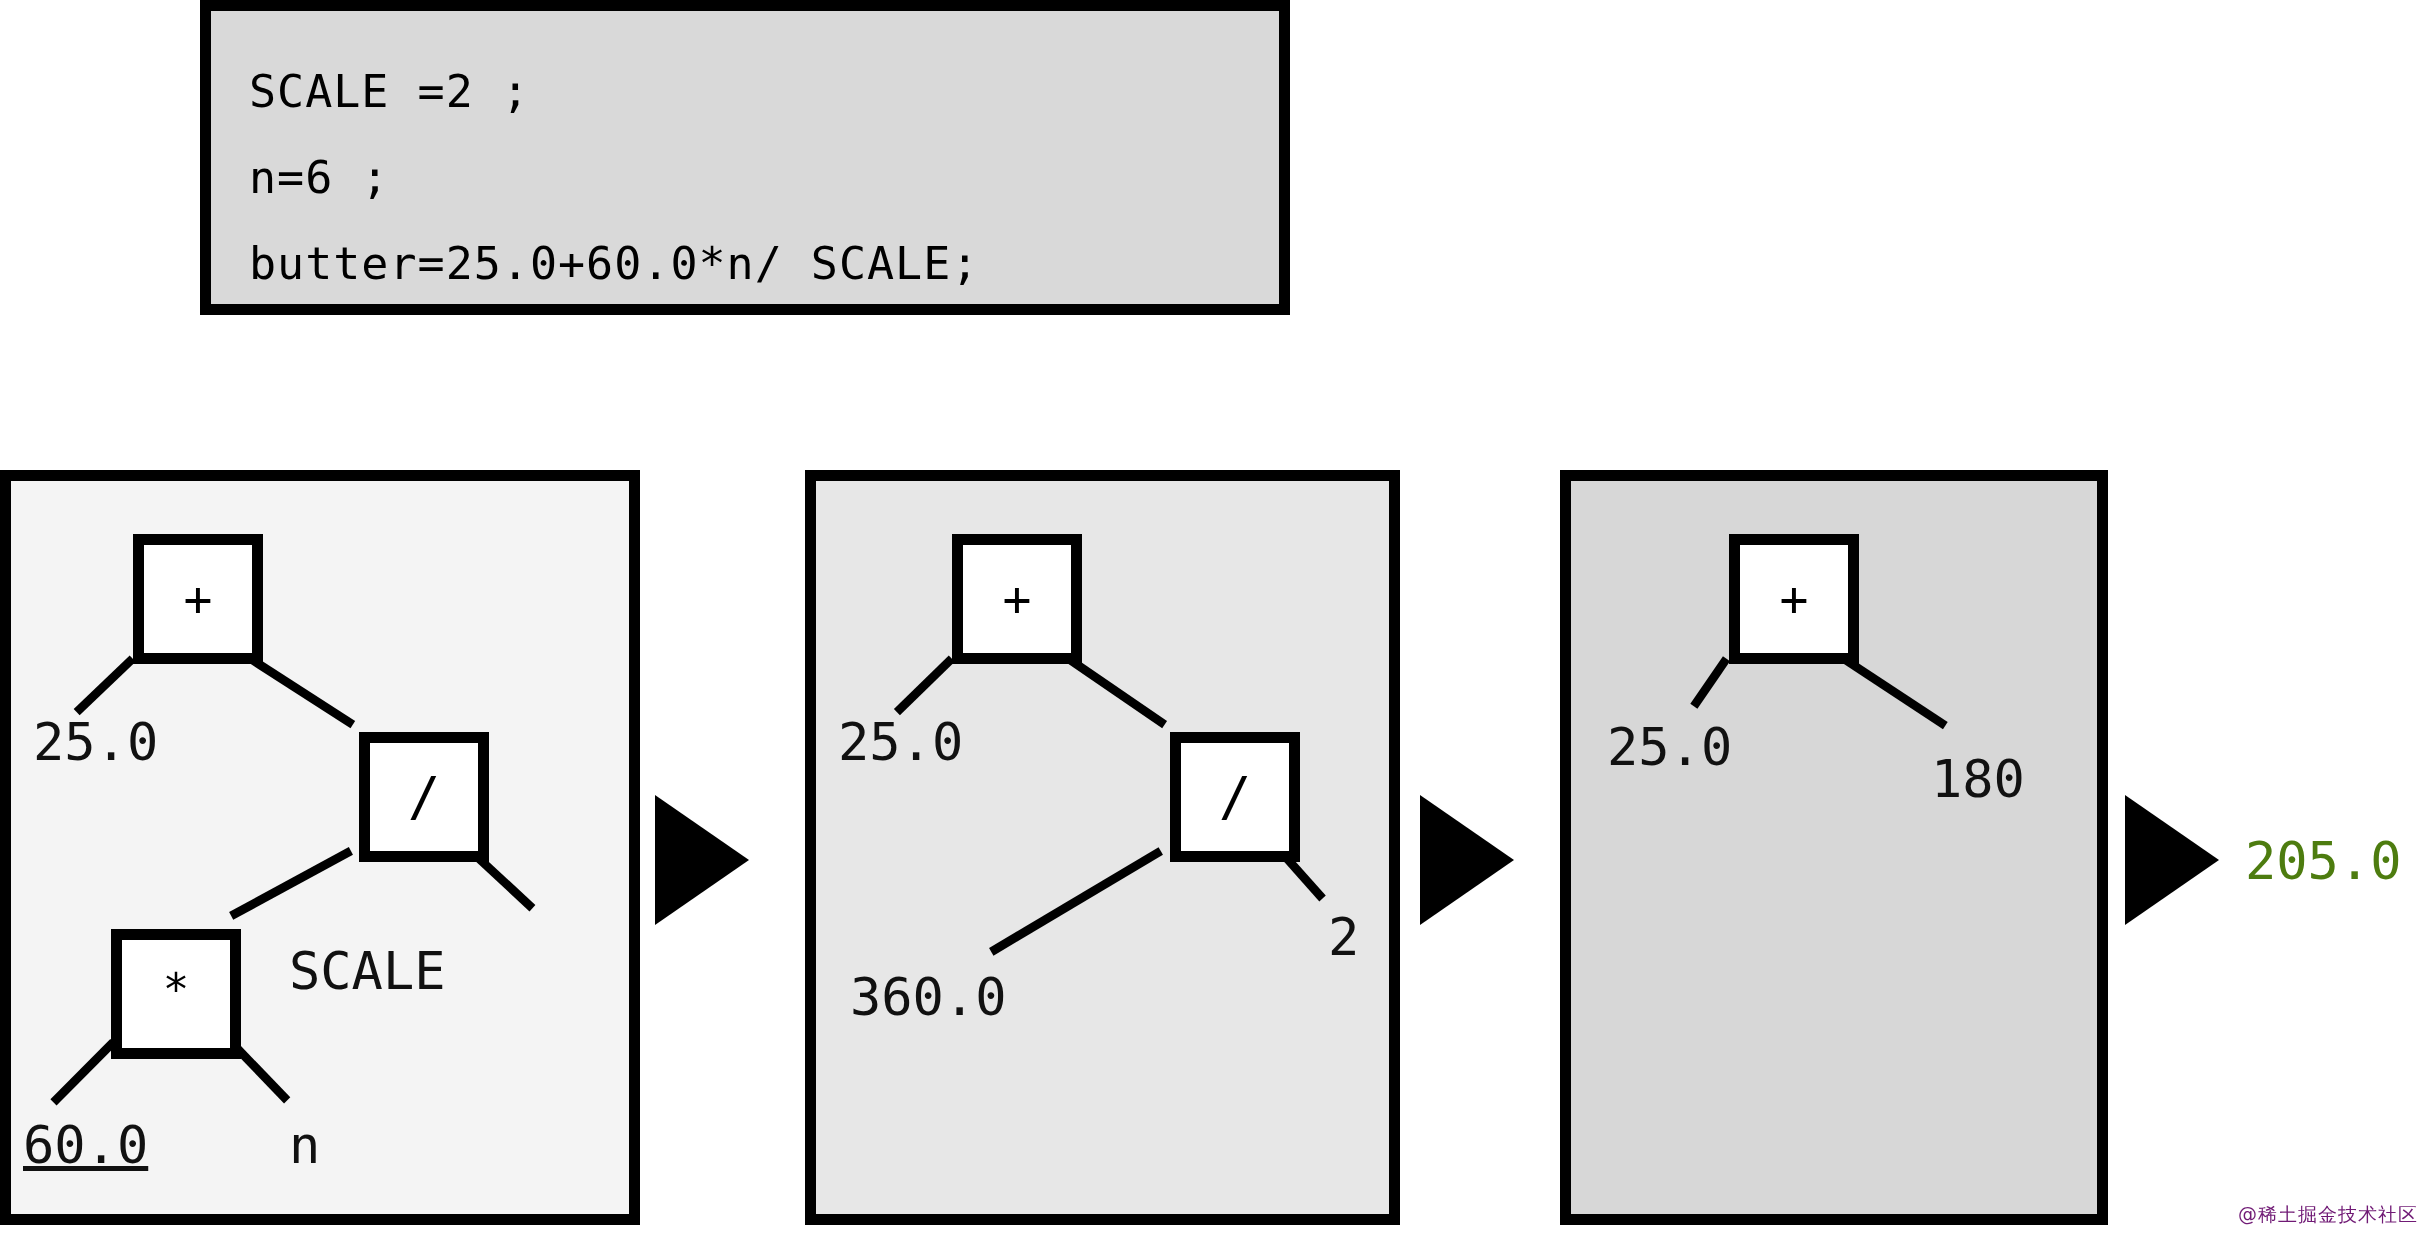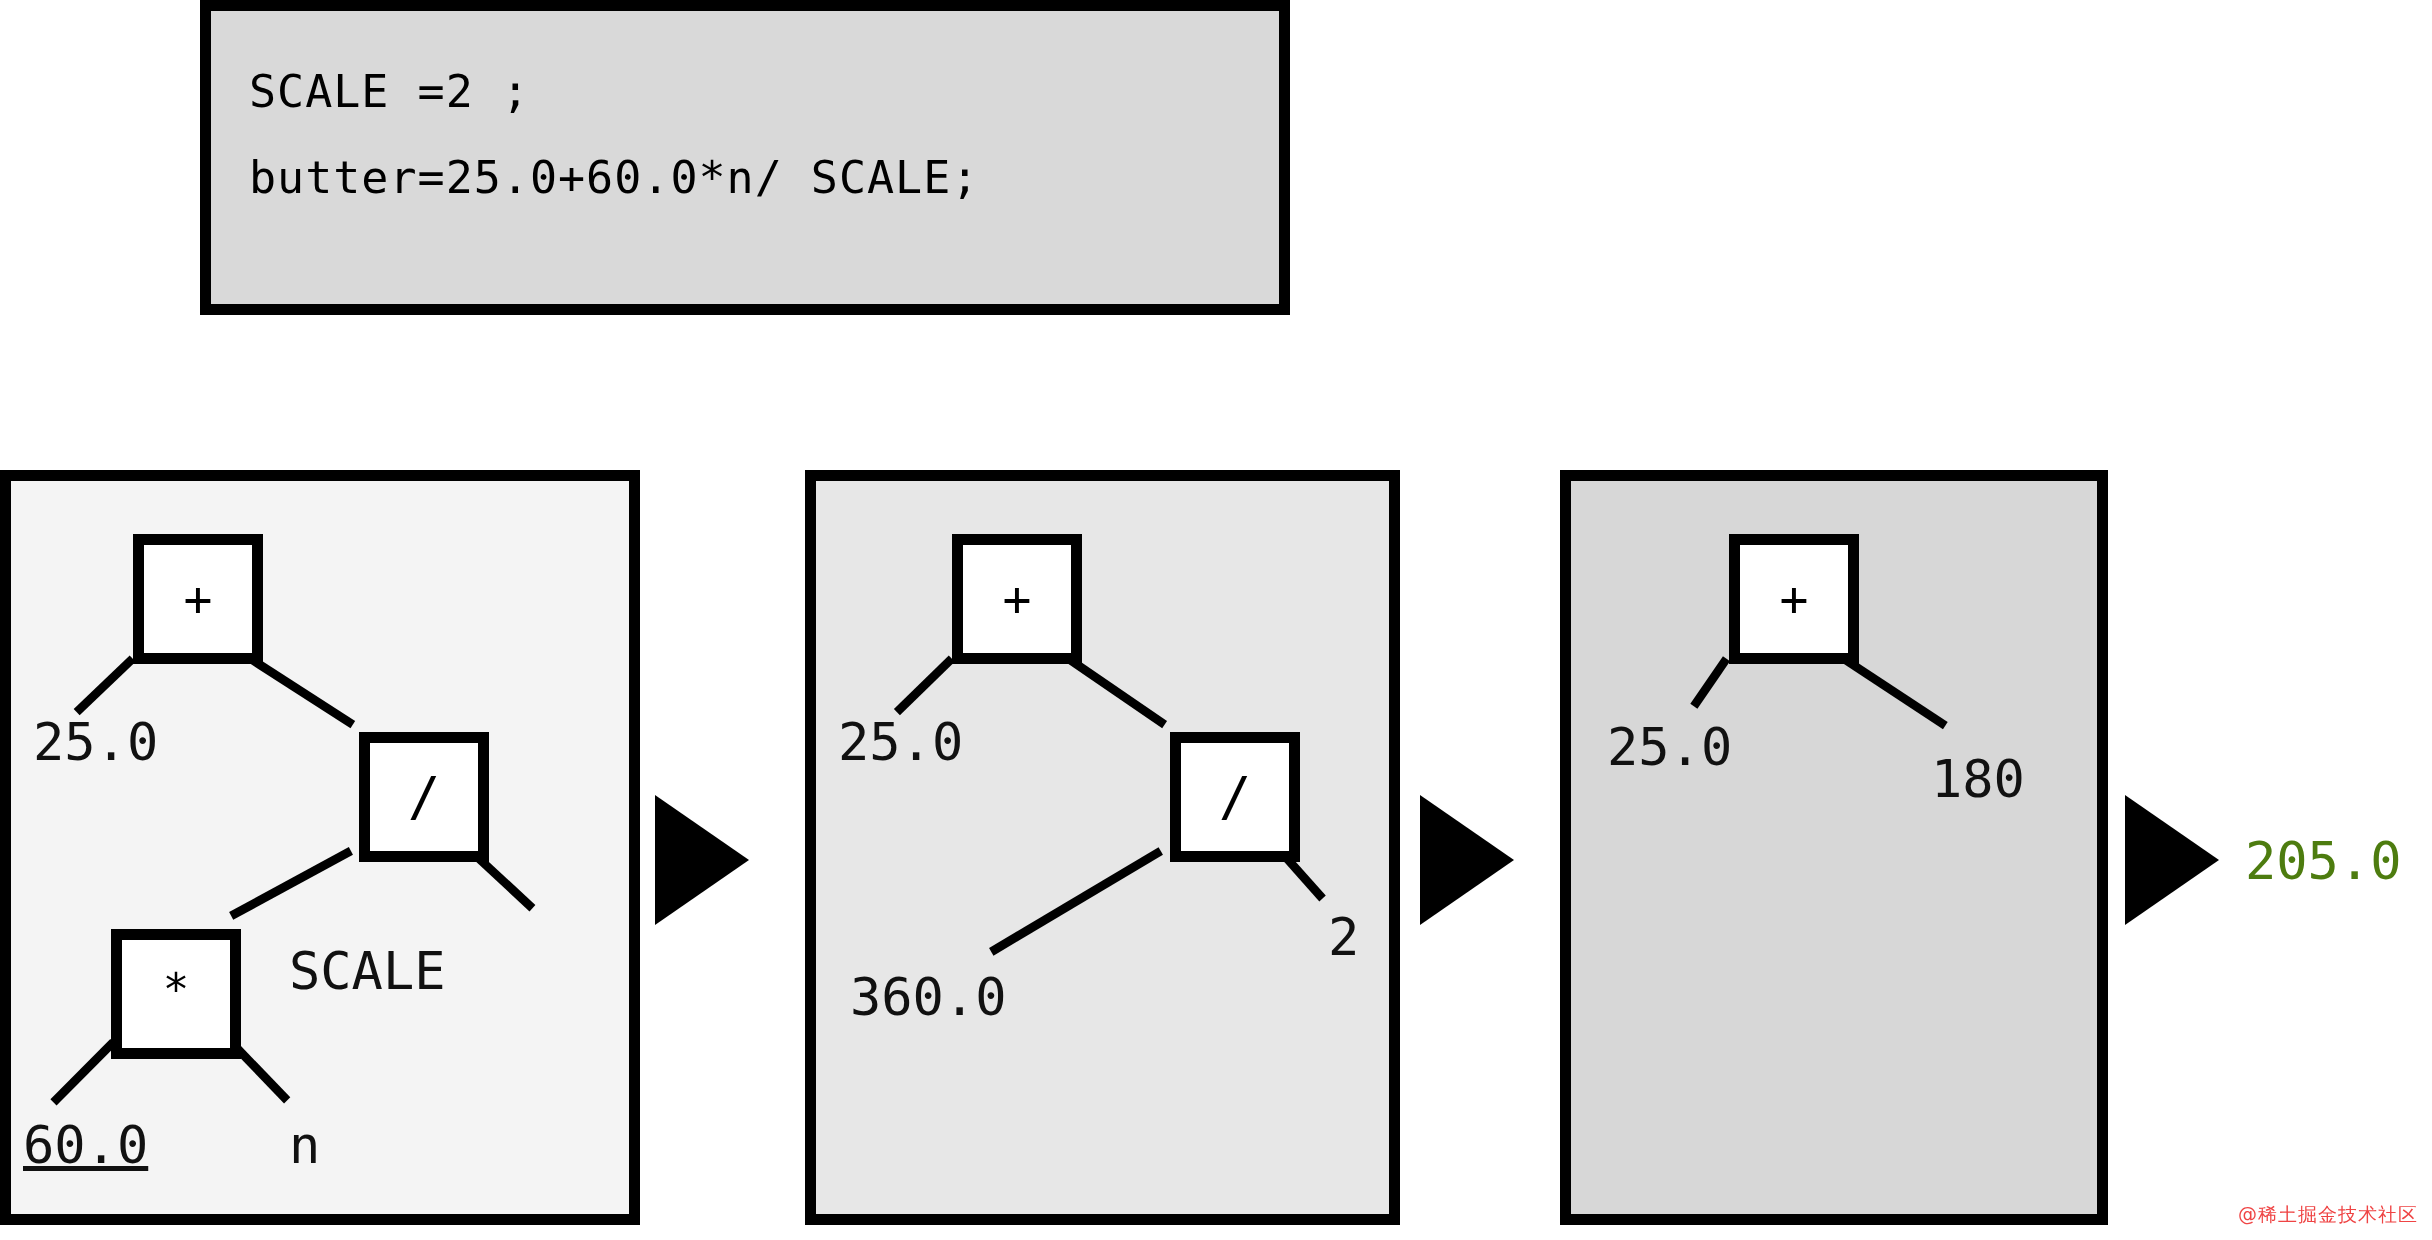--- a/index.html
+++ b/index.html
@@ -112,30 +112,31 @@
     white-space: pre;
   }
 
   
   #watermark {
     position: absolute;
     right: 14px;
     bottom: 12px;
     font-family: "DejaVu Sans", "Liberation Sans", sans-serif;
     font-size: 19px;
-    color: #ef4444;
+    color: #701a75;
     letter-spacing: 1px;
     white-space: nowrap;
   }
 </style>
 </head>
 <body>
 
 <div id="code-box">
   <div class="code-line">SCALE =2 ;</div>
+  <div class="code-line">n=6 ;</div>
   <div class="code-line">butter=25.0+60.0*n/ SCALE;</div>
 </div>
 
 <div class="panel" id="panel-1">
   <svg class="panel-svg" viewBox="0 0 640 755" preserveAspectRatio="none">
 
     <line x1="126" y1="183" x2="68" y2="238" stroke="#000" stroke-width="9"></line>
 
     <line x1="248" y1="183" x2="354" y2="251" stroke="#000" stroke-width="9"></line>
 

